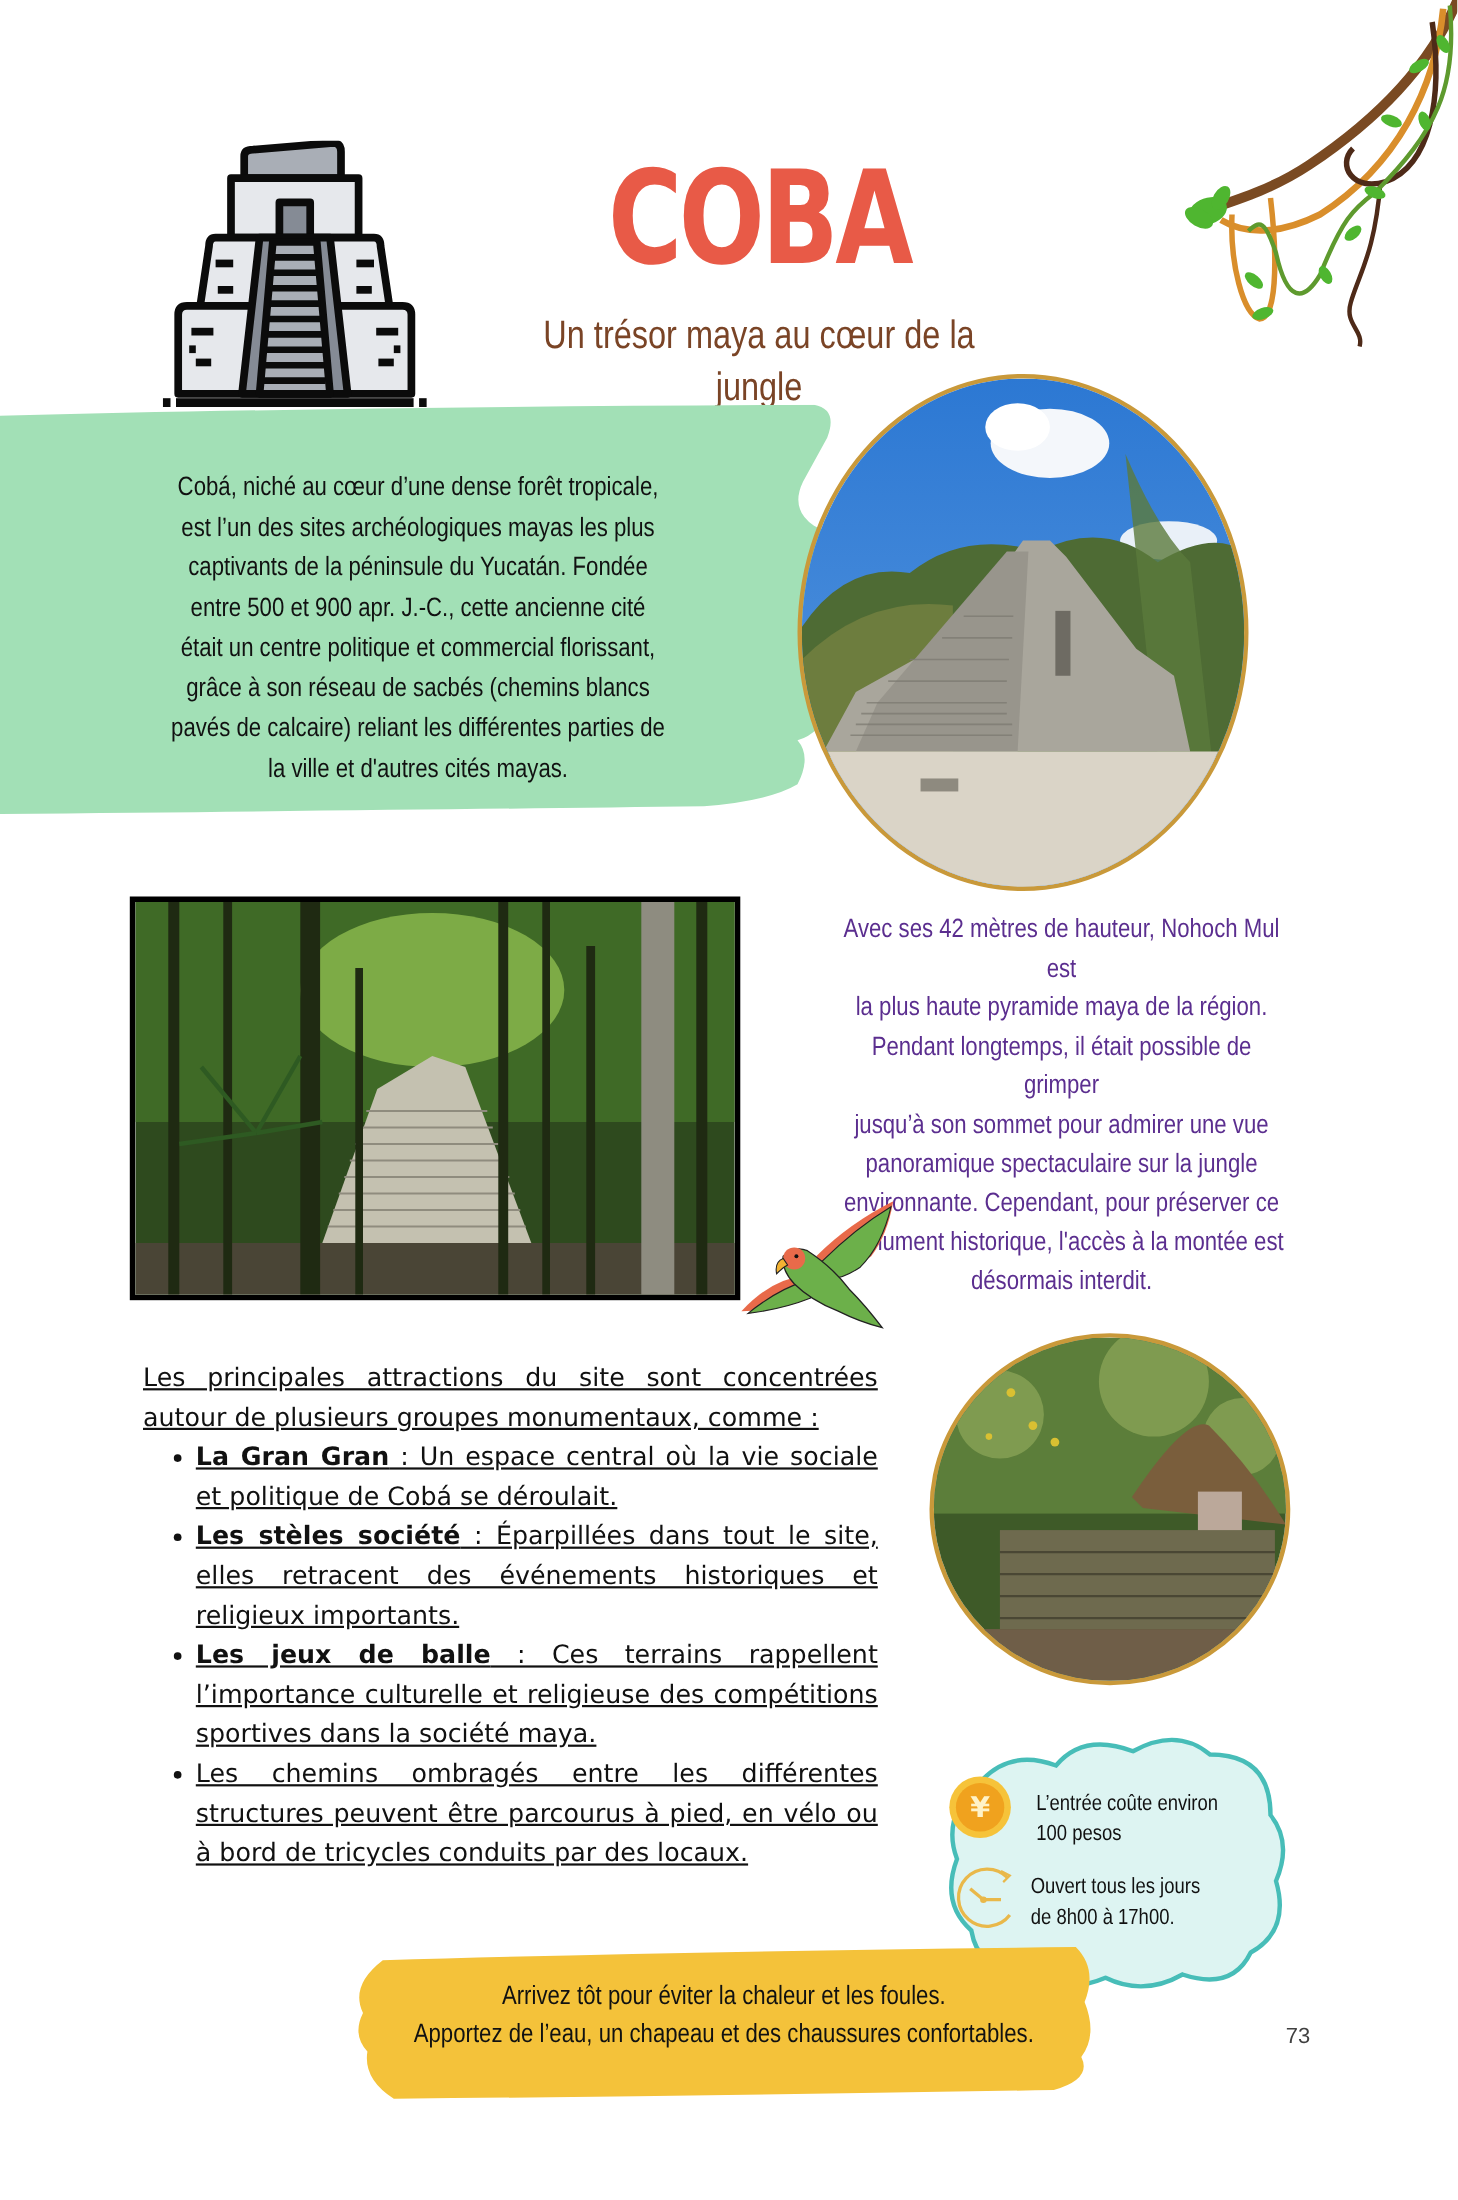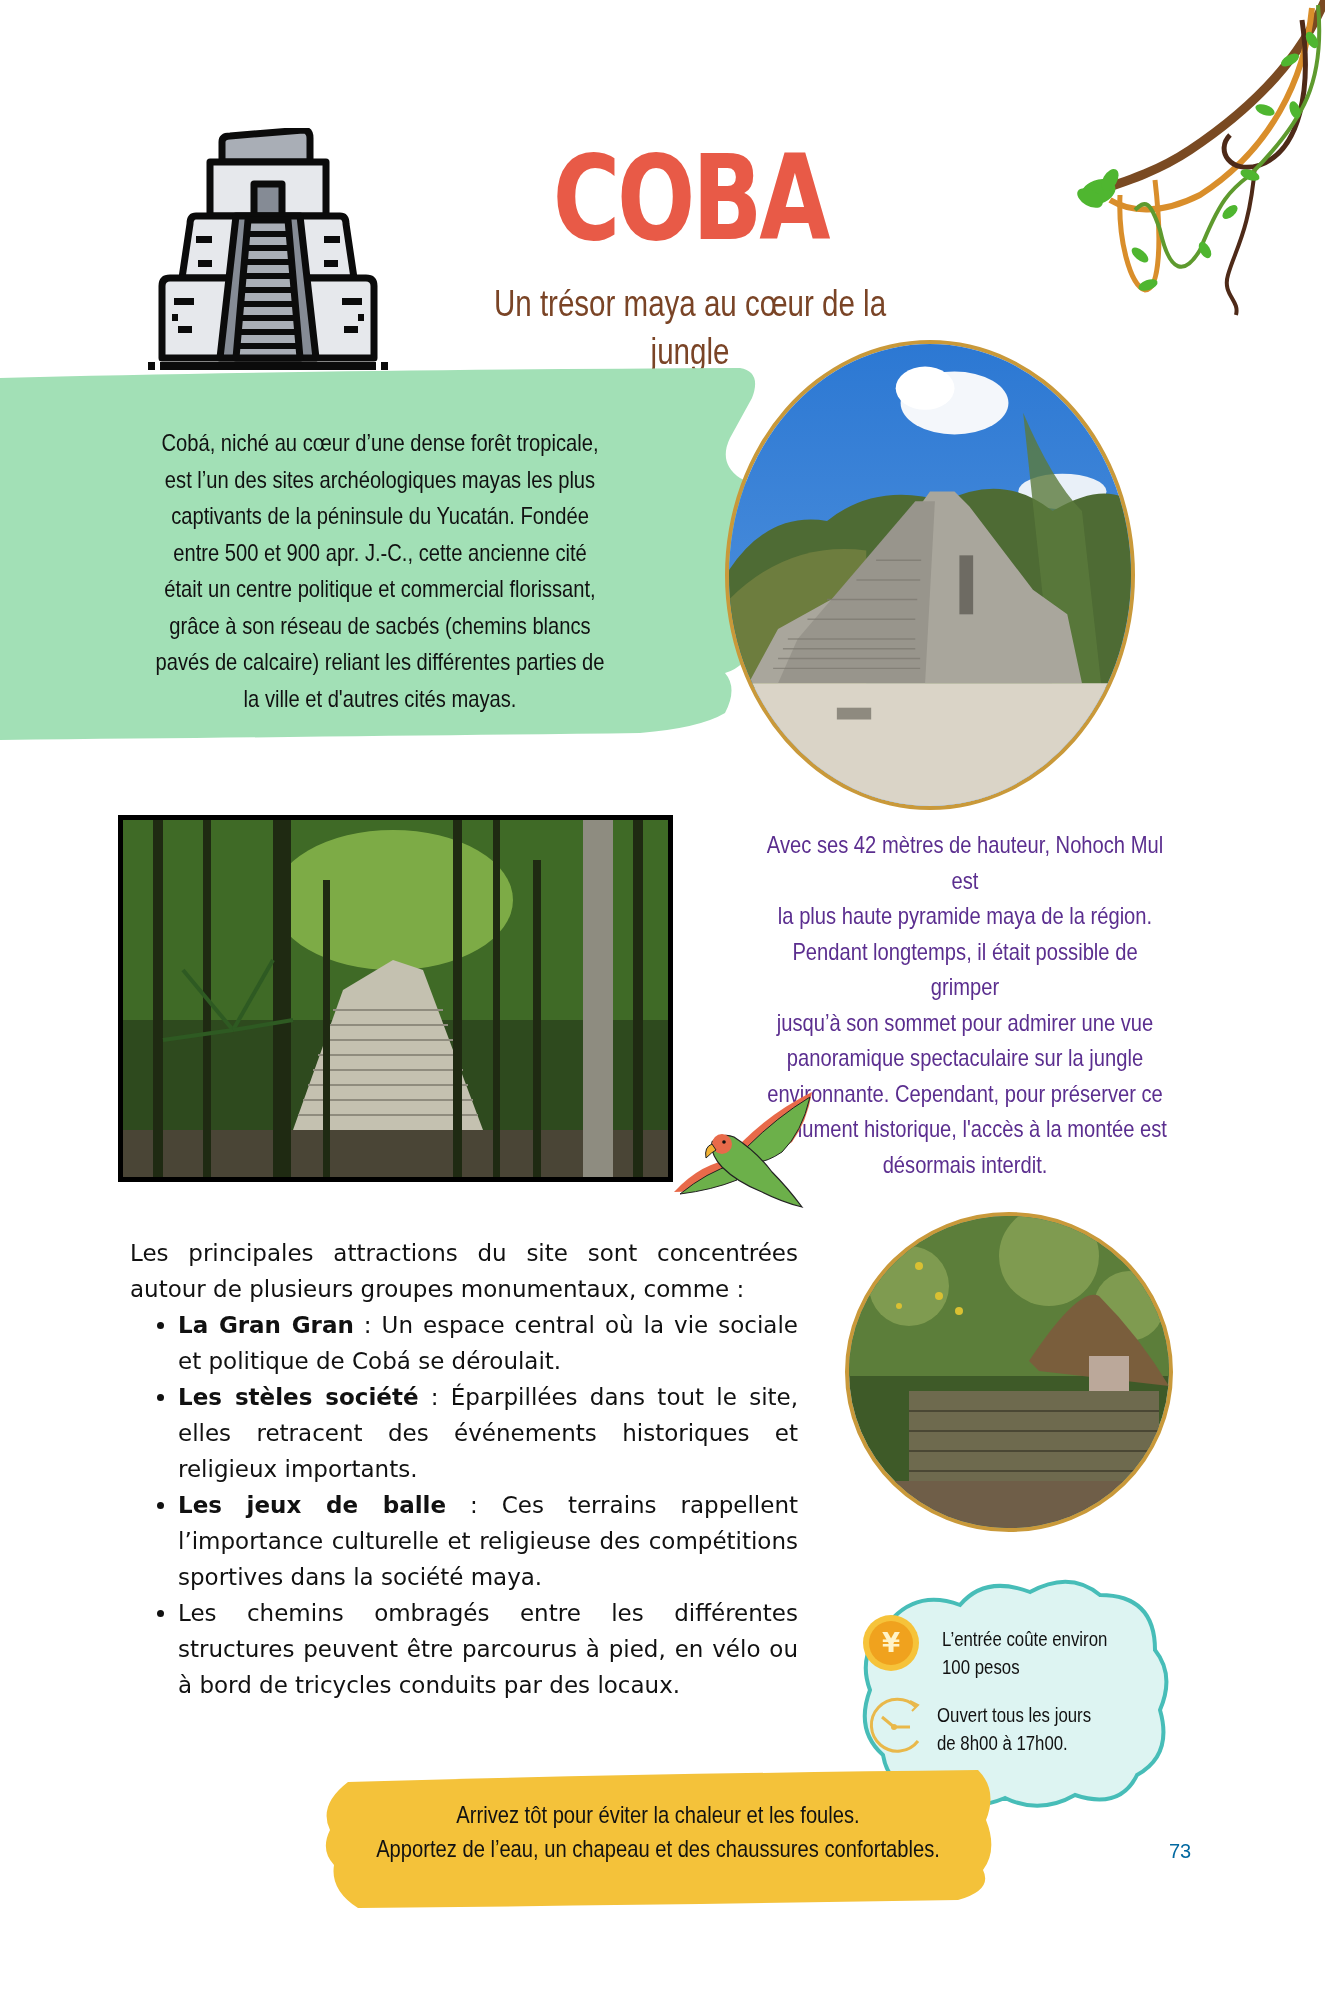--- a/index.html
+++ b/index.html
@@ -55,21 +55,21 @@
       font-family: "Liberation Sans", sans-serif; font-size: 24px; line-height: 35.5px;
       color: #5B2E8F; transform: scaleX(0.84); transform-origin: center top;
     }
 
     #parrot-icon { left: 672px; top: 1092px; width: 148px; height: 118px; }
 
     
     .attractions {
       left: 130px; top: 1235px; width: 668px;
       font-family: "DejaVu Sans", sans-serif; font-size: 23px; line-height: 36px;
-      color: #111; text-align: justify;
+      color: #111; text-align: justify; text-decoration: underline;
     }
     .attractions p { margin: 0; text-align: justify; text-align-last: left; }
     .attractions ul { margin: 0; padding-left: 48px; }
     .attractions li { text-align: justify; margin: 0; }
     .attractions li b { font-weight: bold; }
 
     
     .hut-photo {
       left: 845px; top: 1212px; width: 328px; height: 320px;
       border-radius: 50%; border: 4px solid #C9993A; box-sizing: border-box; overflow: hidden;
@@ -89,21 +89,21 @@
     
     #tips-banner { left: 318px; top: 1770px; width: 680px; height: 140px; }
     .tips-text {
       left: 318px; top: 1798px; width: 680px; text-align: center;
       font-family: "Liberation Sans", sans-serif; font-size: 24px; line-height: 34px; color: #111;
       transform: scaleX(0.84); transform-origin: center top;
     }
 
     .page-number {
       left: 1160px; top: 1840px; width: 40px; text-align: center;
-      font-family: "Liberation Sans", sans-serif; font-size: 20px; color: #0369a1;
+      font-family: "Liberation Sans", sans-serif; font-size: 20px; color: #404040;
     }
   </style>
 </head>
 <body>
 
 <svg id="vine-decoration" class="abs" viewBox="0 0 275 320">
   <path d="M275,0 C250,60 200,110 140,150 C110,170 80,180 50,190" stroke="#7A4A22" stroke-width="9" fill="none" stroke-linecap="round"></path>
   <path d="M262,8 C255,80 220,150 150,195 C110,215 80,212 60,200" stroke="#D98E2B" stroke-width="6" fill="none"></path>
   <path d="M70,195 C68,240 80,285 95,290 C110,290 112,240 105,180" stroke="#D98E2B" stroke-width="5" fill="none"></path>
   <path d="M252,20 C262,90 250,150 210,165 C180,175 165,150 180,135" stroke="#4E2A18" stroke-width="5" fill="none"></path>

